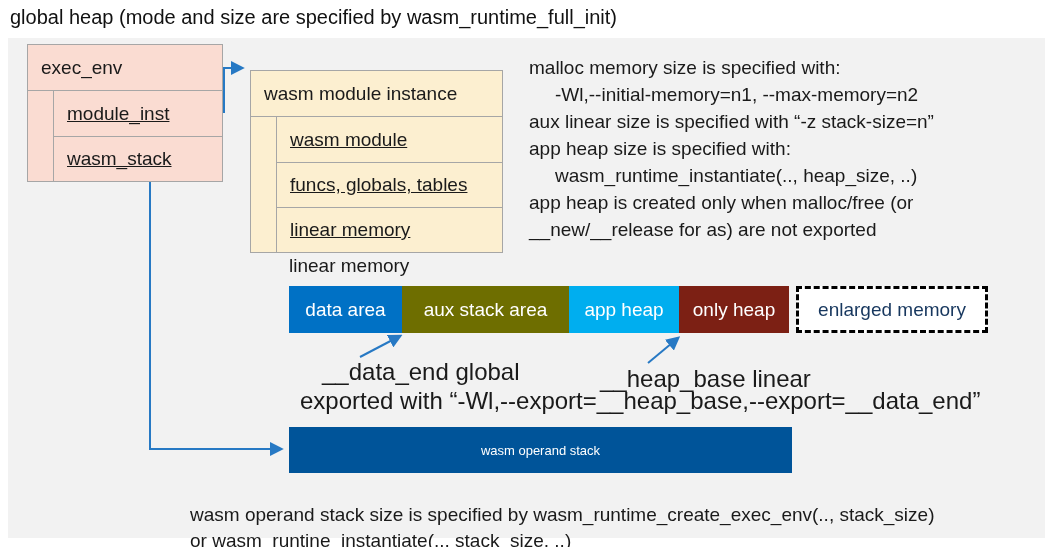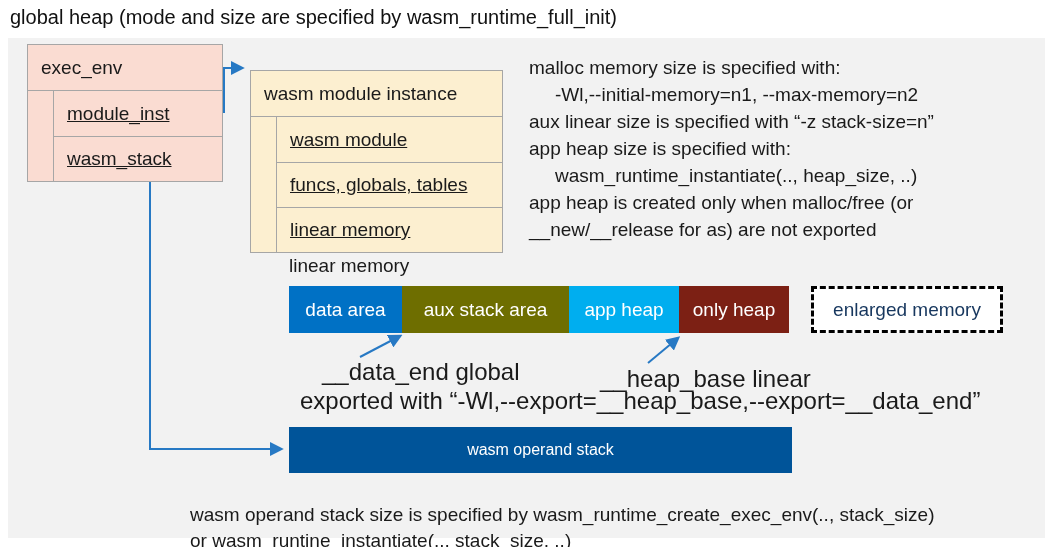--- a/index.html
+++ b/index.html
@@ -35,31 +35,31 @@
 
   
   .lm-label { position: absolute; left: 281px; top: 217px; font-size: 19px; }
   .lm-bar { position: absolute; left: 281px; top: 248px; height: 33px; display: flex; }
   .seg { height: 47px; display: flex; align-items: center; justify-content: center;
     color: #ffffff; font-size: 19px; white-space: nowrap; }
   .seg-data { width: 113px; background: #0071C5; }
   .seg-aux  { width: 167px; background: #6E6E00; }
   .seg-heap { width: 110px; background: #00AEEF; }
   .seg-libc { width: 110px; background: #7C2014; }
-  .seg-enlarged { width: 192px; margin-left: 22px; background: #ffffff;
+  .seg-enlarged { width: 192px; margin-left: 7px; background: #ffffff;
     border: 3px dashed #000000; color: #17375E; }
 
   .ann { position: absolute; font-size: 24px; white-space: nowrap; }
   .ann-data-end  { left: 314px; top: 320px; }
   .ann-heap-base { left: 592px; top: 327px; }
   .ann-exported  { left: 292px; top: 349px; }
 
   
   .op-stack { position: absolute; left: 281px; top: 389px; width: 503px; height: 46px;
-    background: #005499; color: #ffffff; font-size: 16px;
+    background: #005499; color: #ffffff; font-size: 13px;
     display: flex; align-items: center; justify-content: center; }
 
   .footer { position: absolute; left: 182px; top: 444px; font-size: 19px;
     line-height: 26px; white-space: nowrap; margin-top: 20px; }
 </style>
 </head>
 <body>
 
 <div id="page">
 

